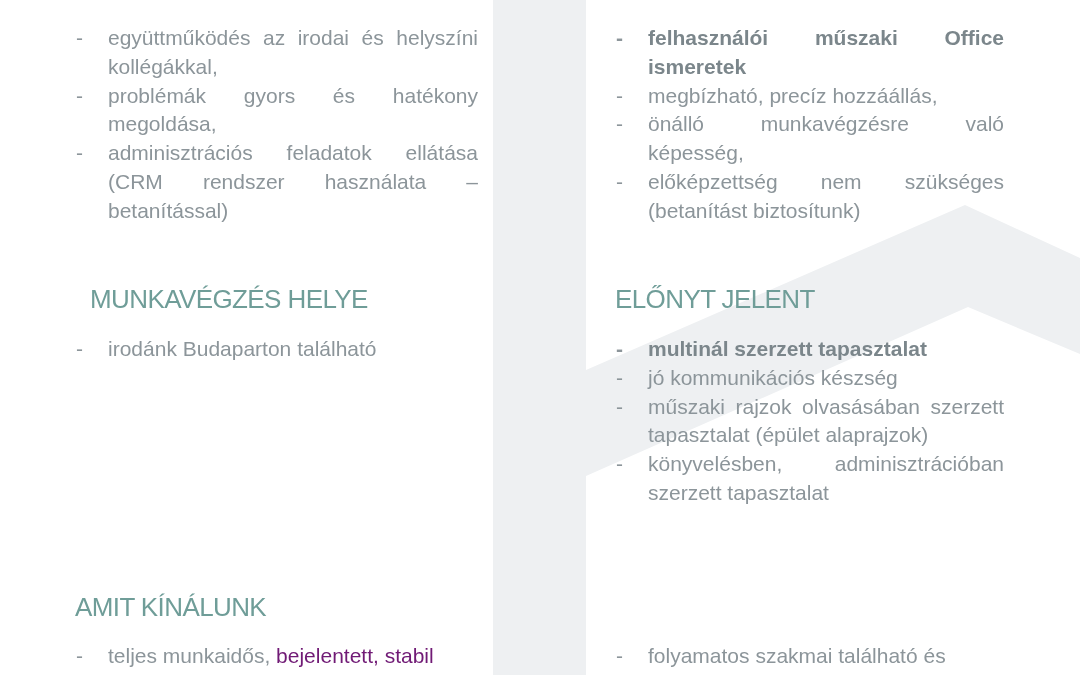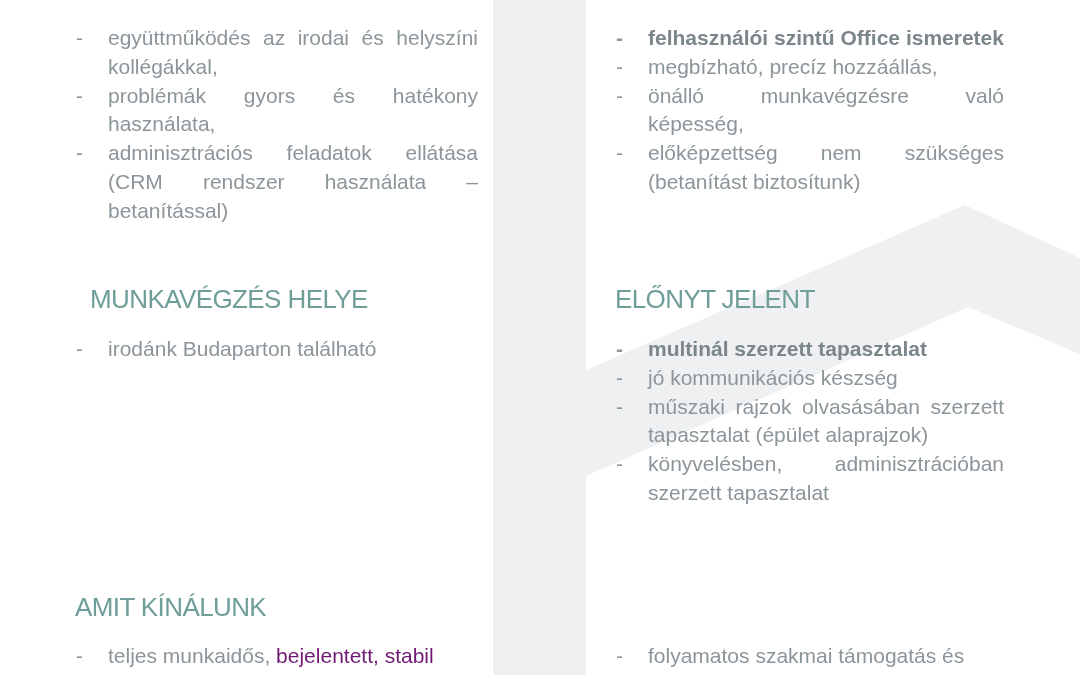--- a/index.html
+++ b/index.html
@@ -35,28 +35,28 @@
 <body>
 
 <svg class="bg-shapes" viewBox="0 0 1080 675" width="1080" height="675">
   <rect x="493" y="0" width="93" height="675" fill="#eef0f2"></rect>
   <polygon points="586,370 965,205 1080,258 1080,354 968,307 586,476" fill="#eef0f2"></polygon>
 </svg>
 
 <div class="col col-left" style="top:24px;">
   <ul class="dash-list">
     <li>együttműködés az irodai és helyszíni kollégákkal,</li>
-    <li>problémák gyors és hatékony használata,</li>
+    <li>problémák gyors és hatékony megoldása,</li>
     <li>adminisztrációs feladatok ellátása (CRM rendszer használata – betanítással)</li>
   </ul>
 </div>
 
 <div class="col col-right" style="top:24px;">
   <ul class="dash-list">
-    <li class="bold-all">felhasználói szintű Office ismeretek</li>
+    <li class="bold-all">felhasználói műszaki Office ismeretek</li>
     <li>megbízható, precíz hozzáállás,</li>
     <li>önálló munkavégzésre való képesség,</li>
     <li>előképzettség nem szükséges (betanítást biztosítunk)</li>
   </ul>
 </div>
 
 <h2 class="heading" style="left:90px; top:284px;">MUNKAVÉGZÉS HELYE</h2>
 <div class="col col-left" style="top:335px;">
   <ul class="dash-list">
     <li>irodánk Budaparton található</li>
@@ -74,15 +74,15 @@
 </div>
 
 <h2 class="heading" style="left:75px; top:592px;">AMIT KÍNÁLUNK</h2>
 <div class="col col-left" style="top:642px;">
   <ul class="dash-list">
     <li><span>teljes munkaidős, </span><span class="b">bejelentett, stabil</span></li>
   </ul>
 </div>
 <div class="col col-right" style="top:642px;">
   <ul class="dash-list">
-    <li>folyamatos szakmai támogatás és</li>
+    <li>folyamatos szakmai található és</li>
   </ul>
 </div>
 
 </body></html>

